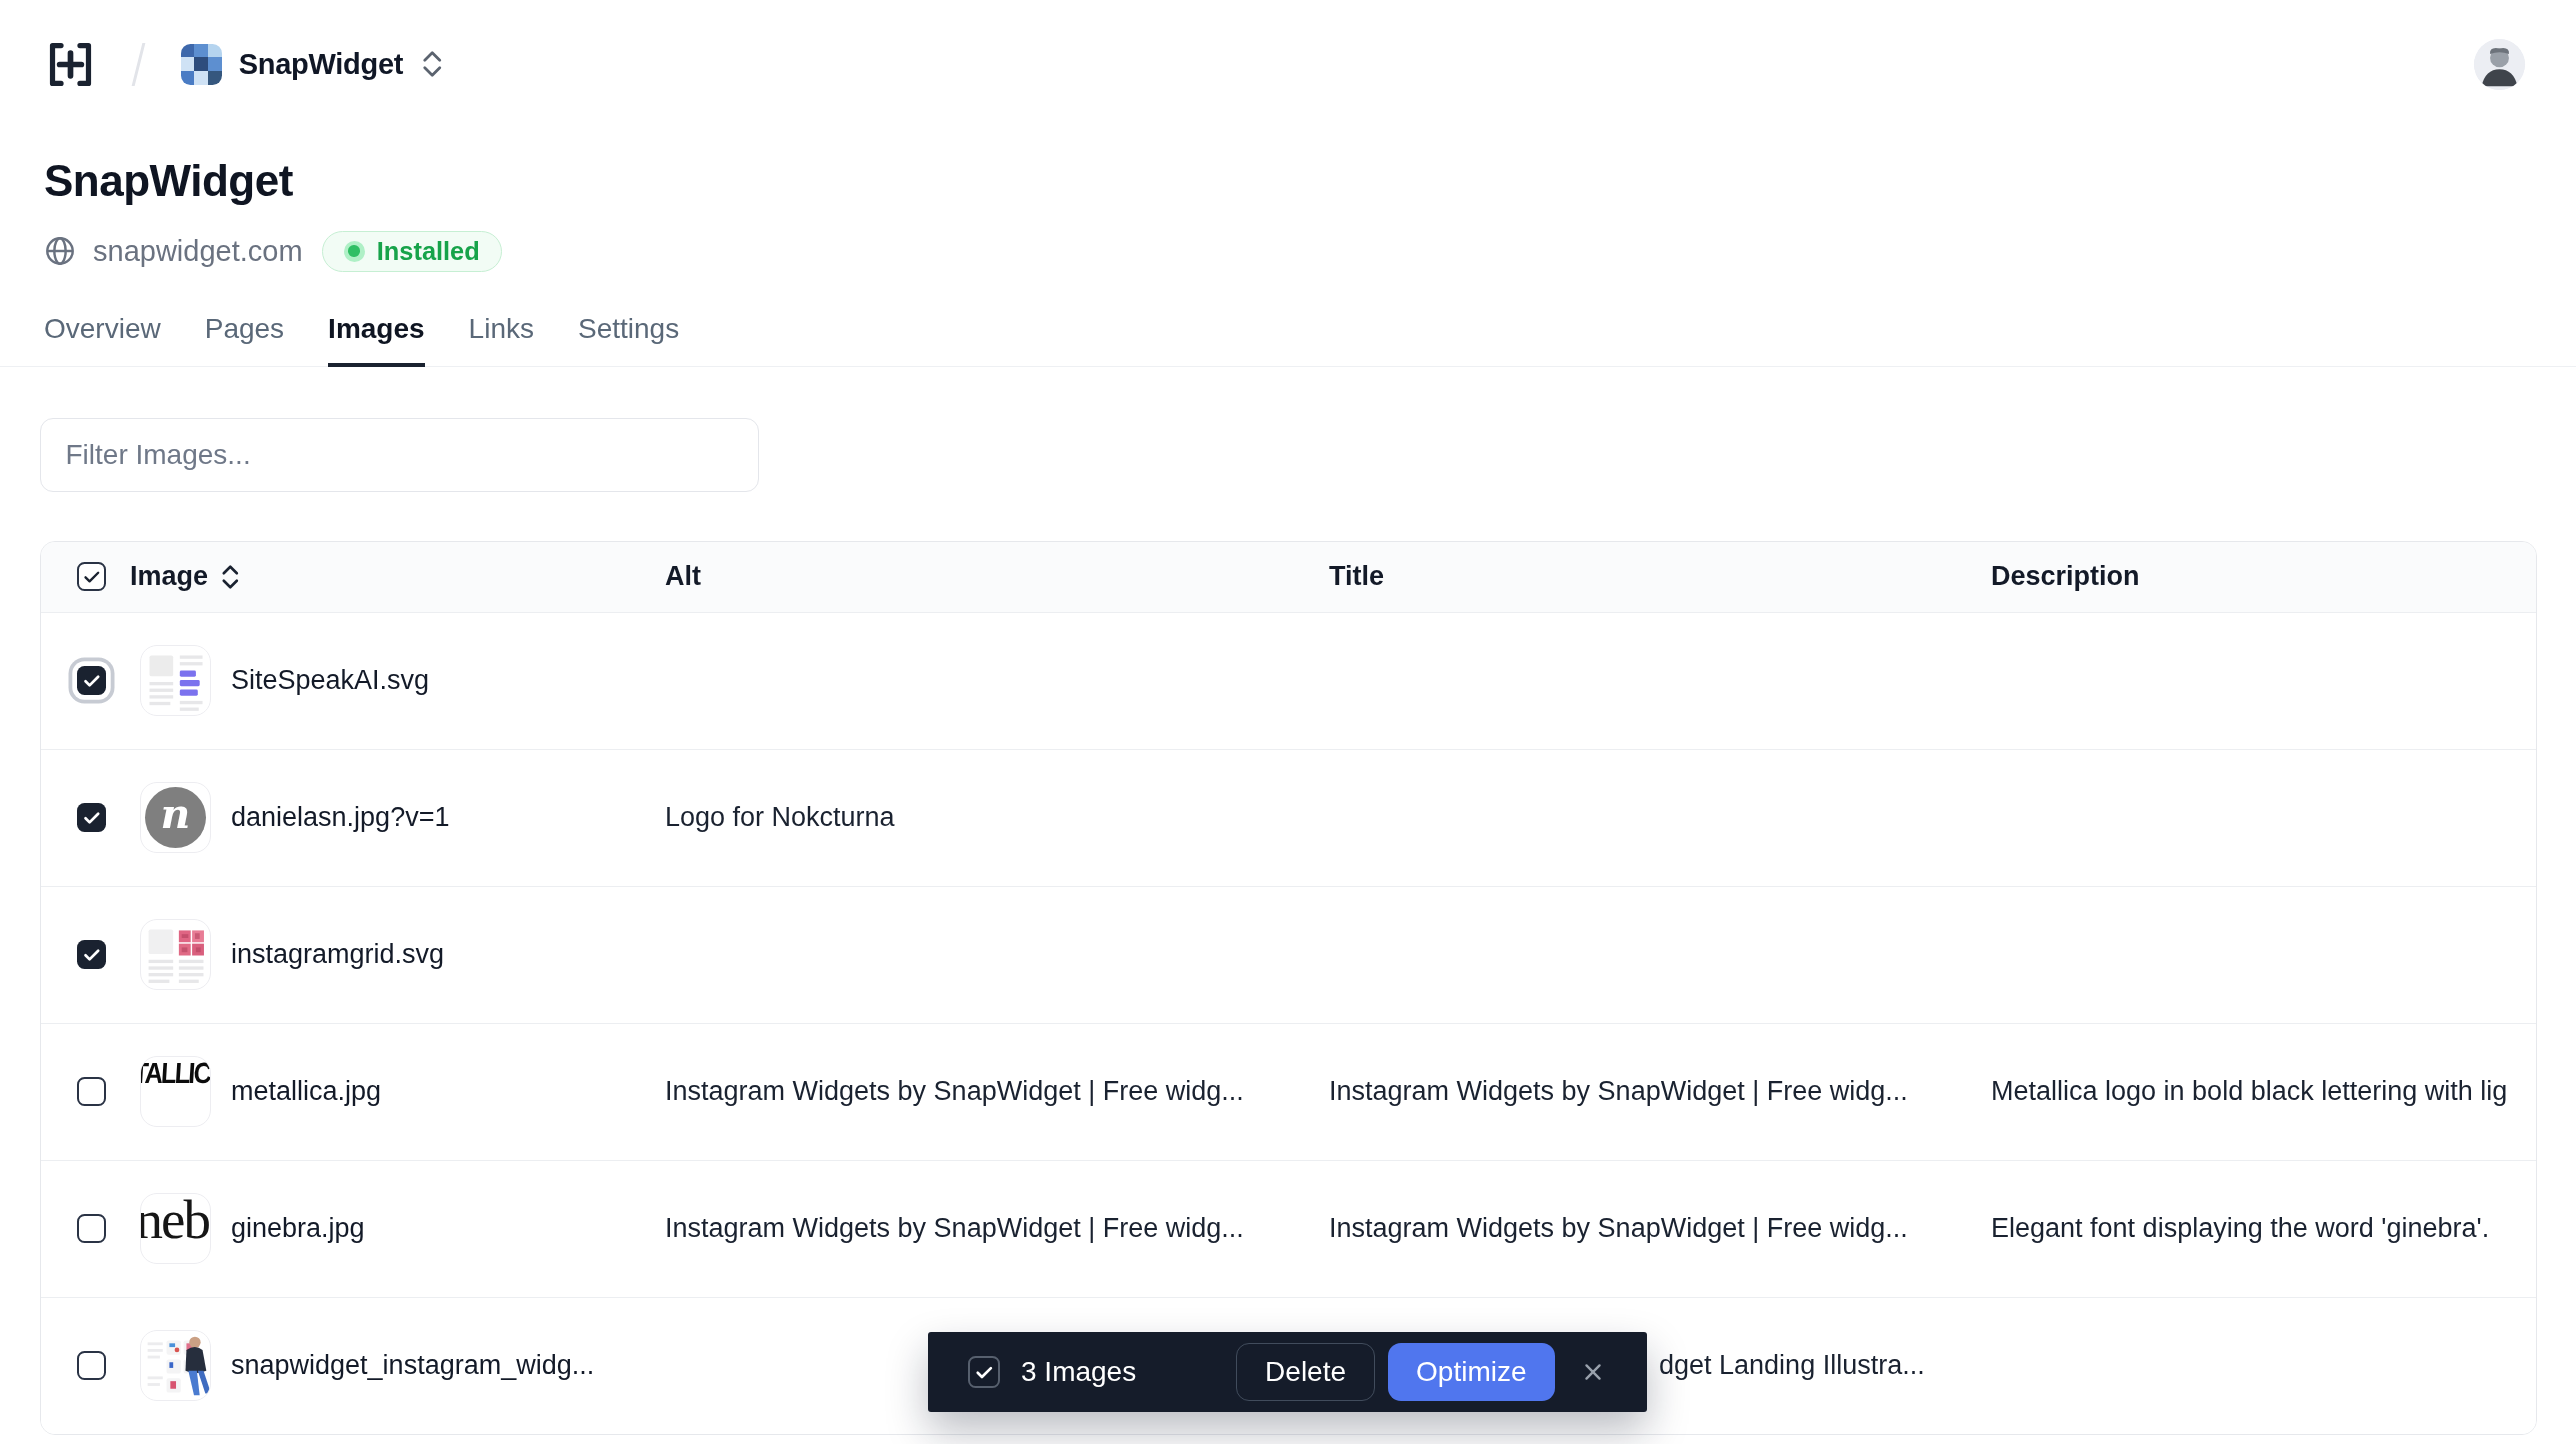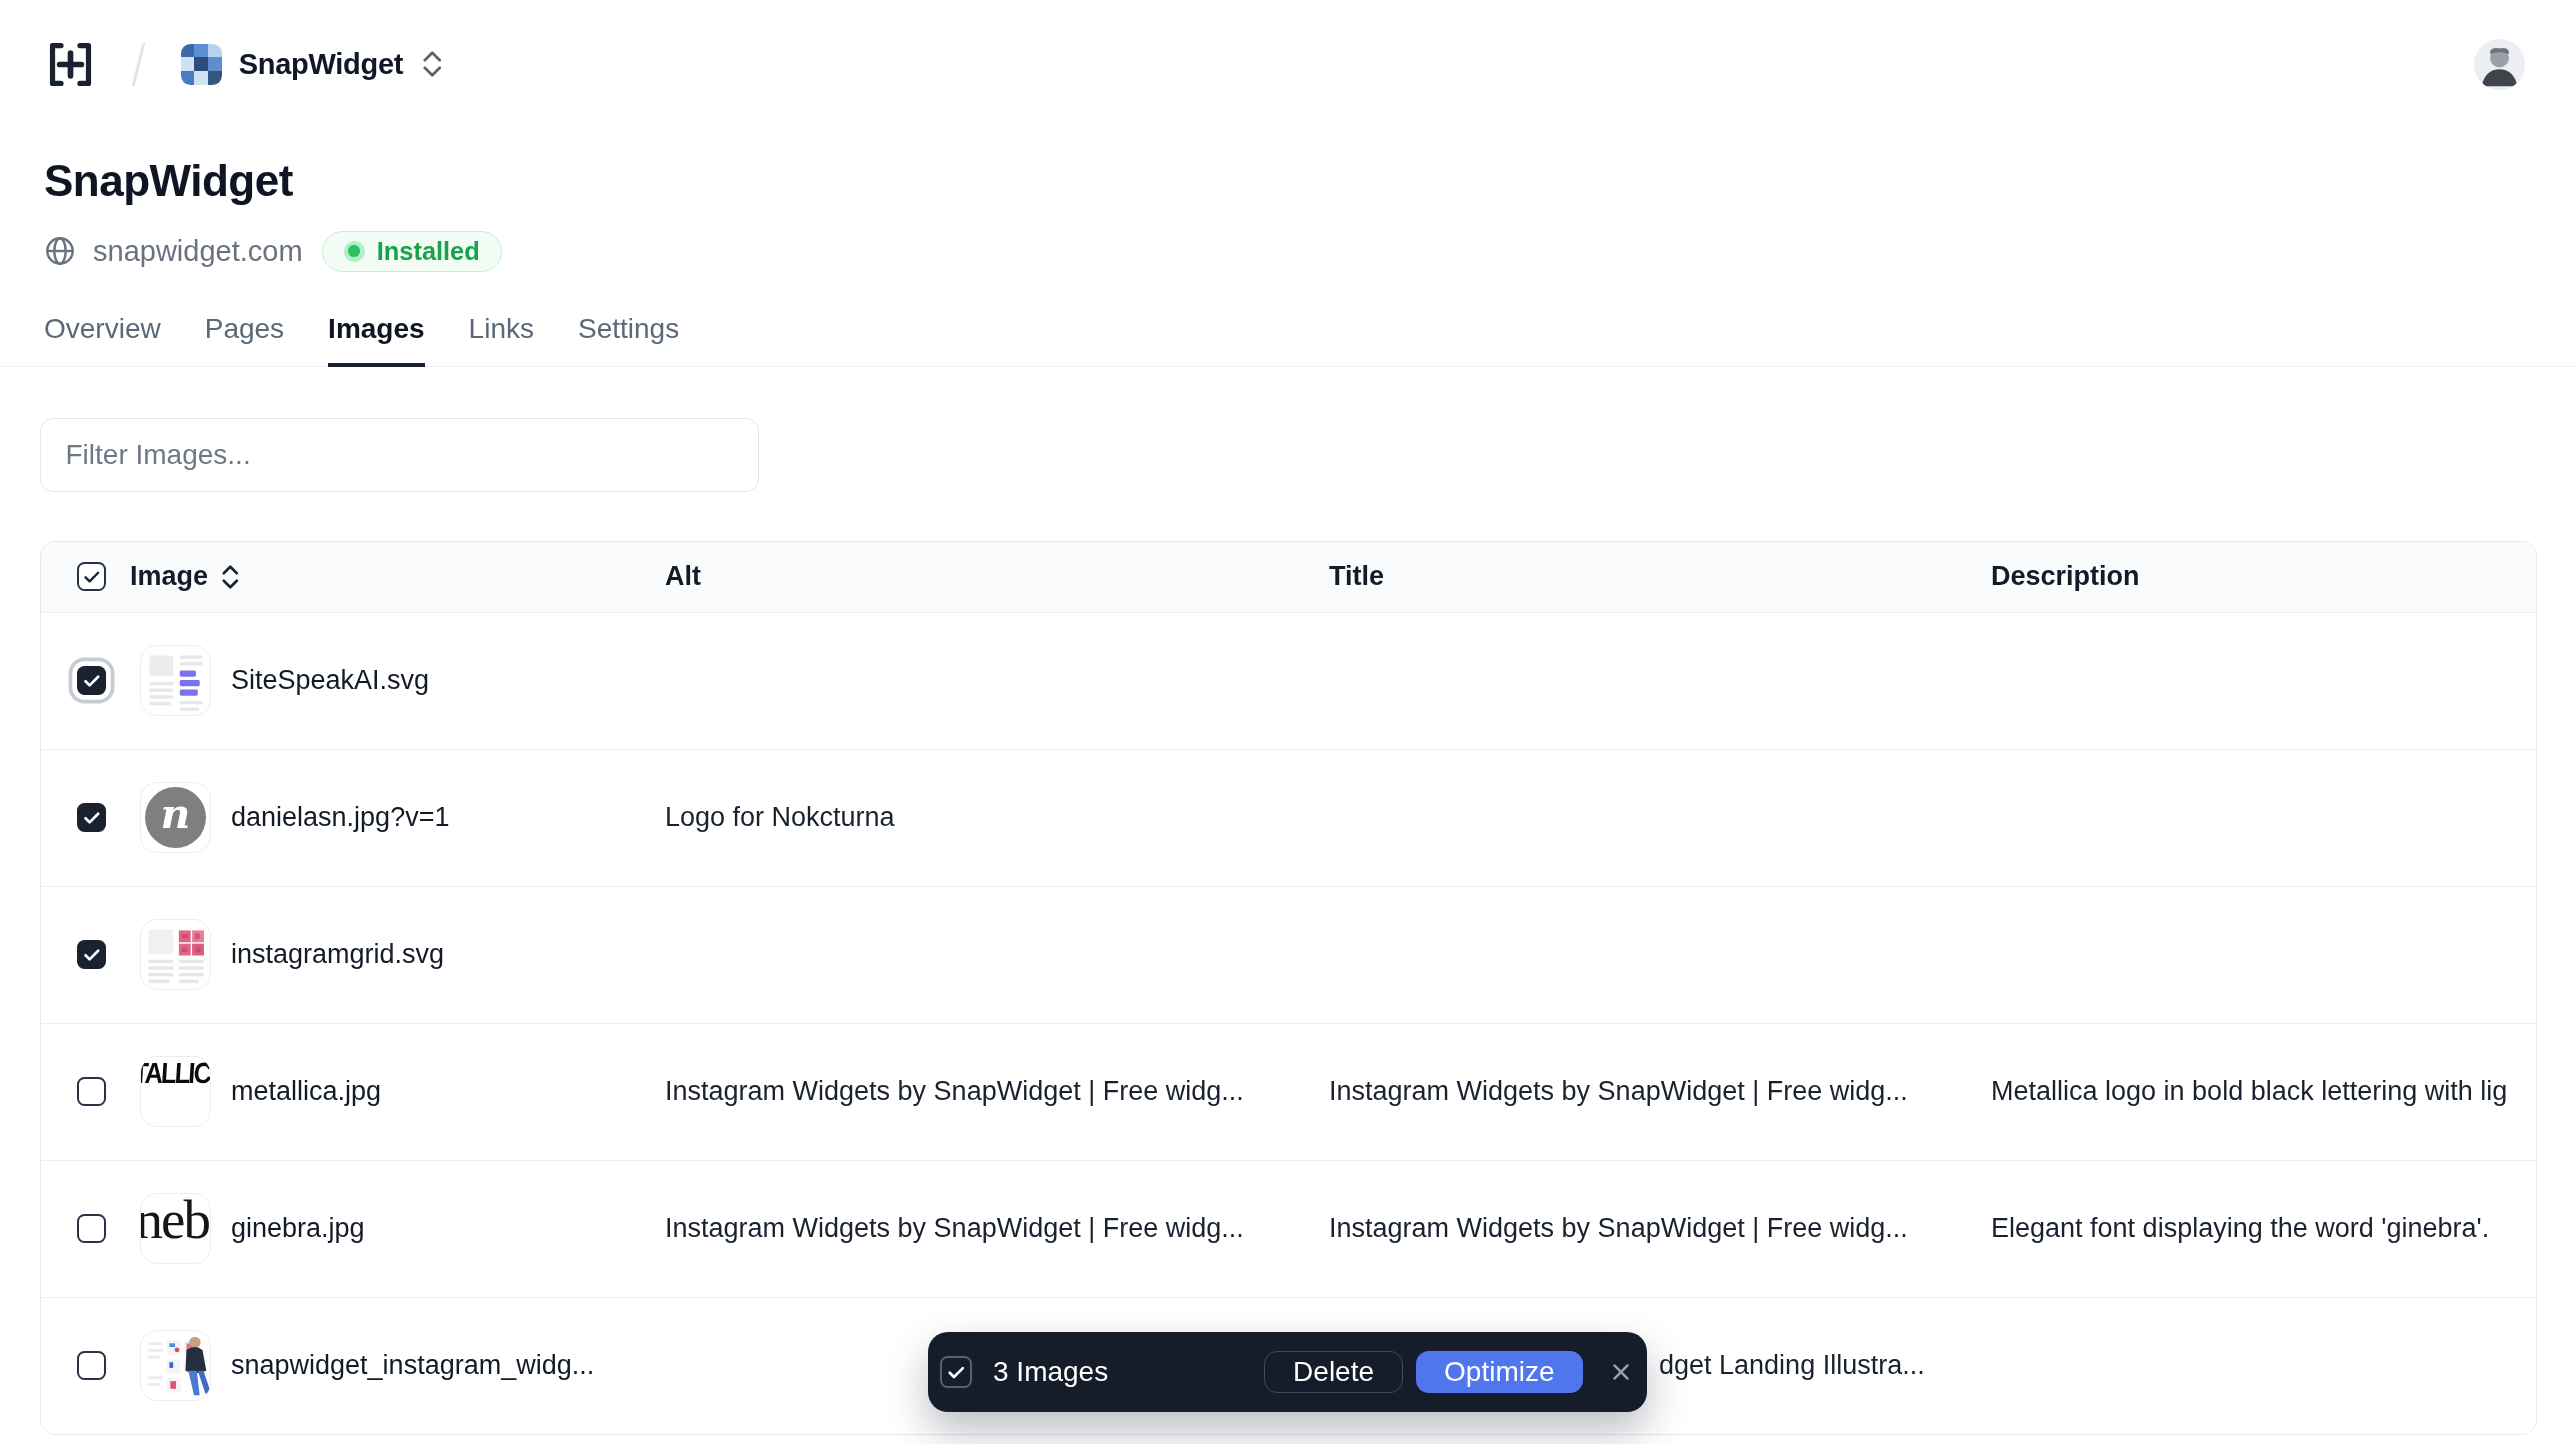--- a/index.html
+++ b/index.html
@@ -72,28 +72,28 @@
   .nok-circle { position:absolute; inset:3.8px; border-radius:50%; background:#7f7f7f;
     display:flex; align-items:center; justify-content:center; }
   .nok-circle span { color:#fff; font-family:"DejaVu Serif",serif; font-style:italic; font-weight:700;
     font-size:41px; line-height:1; transform:translateY(-2.8px); }
   .met-text { position:absolute; left:-8.5px; top:1.9px; font-size:25.4px; font-weight:900; letter-spacing:-1.9px;
     color:#0c0c0c; transform:scaleY(1.15) skewX(-4deg); font-family:"Liberation Sans",sans-serif; }
   .gin-text { position:absolute; left:-5.6px; top:-5.6px; font-size:55px; color:#161616;
     font-family:"Liberation Serif",serif; letter-spacing:-1.9px; }
 
   
-  .action-bar { position:absolute; left:928px; top:1332px; width:719px; height:80px; border-radius:20px;
-    background:#151c2a; display:flex; align-items:center; padding:0 12px; z-index:50;
+  .action-bar { position:absolute; left:928px; top:1332px; width:719px; height:80px; border-radius:3px;
+    background:#151c2a; display:flex; align-items:center; padding:0 40px; z-index:50;
     box-shadow:0 19px 42px rgba(15,23,42,.28); }
   .bar-cb { width:32px; height:32px; border-radius:7.5px; border:2.4px solid #57606e; flex:none;
     display:flex; align-items:center; justify-content:center; cursor:pointer; }
   .bar-cb svg { width:22.6px; height:22.6px; }
   .bar-count { color:#fff; font-size:28px; font-weight:500; margin-left:21px; }
-  .bar-btn { height:42px; border-radius:13px; font-size:28px; font-weight:500; color:#fff;
+  .bar-btn { height:58px; border-radius:13px; font-size:28px; font-weight:500; color:#fff;
     display:flex; align-items:center; padding:0 28px; cursor:pointer; font-family:"Liberation Sans",sans-serif; }
   .btn-delete { margin-left:auto; background:transparent; border:1.9px solid #414c5c; }
   .btn-optimize { margin-left:13px; background:#5076ee; border:none; }
   .bar-close { margin-left:24.5px; width:28px; height:28px; cursor:pointer; }
 
   .behind-bar { margin-left:330px; }
 </style>
 </head>
 <body>
 

